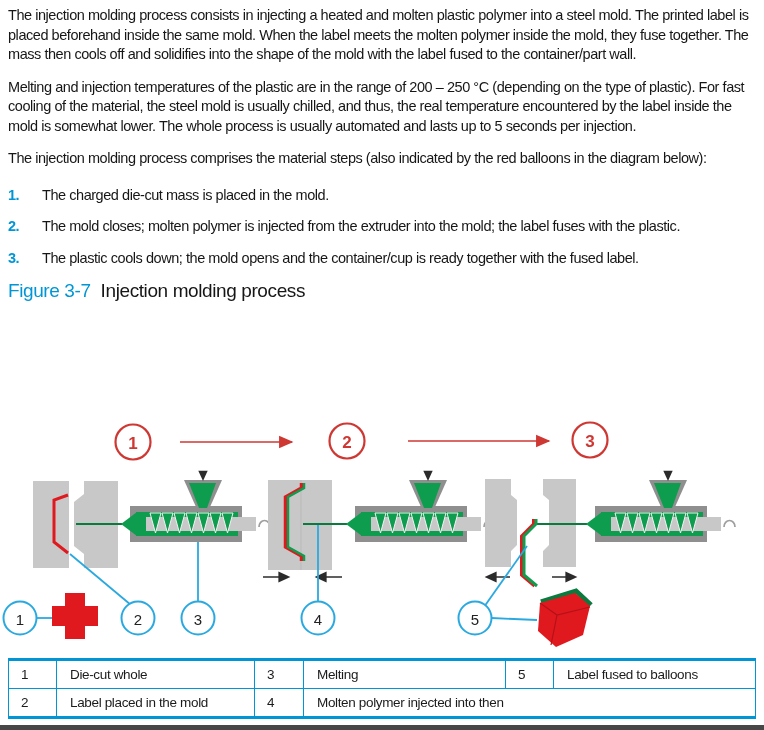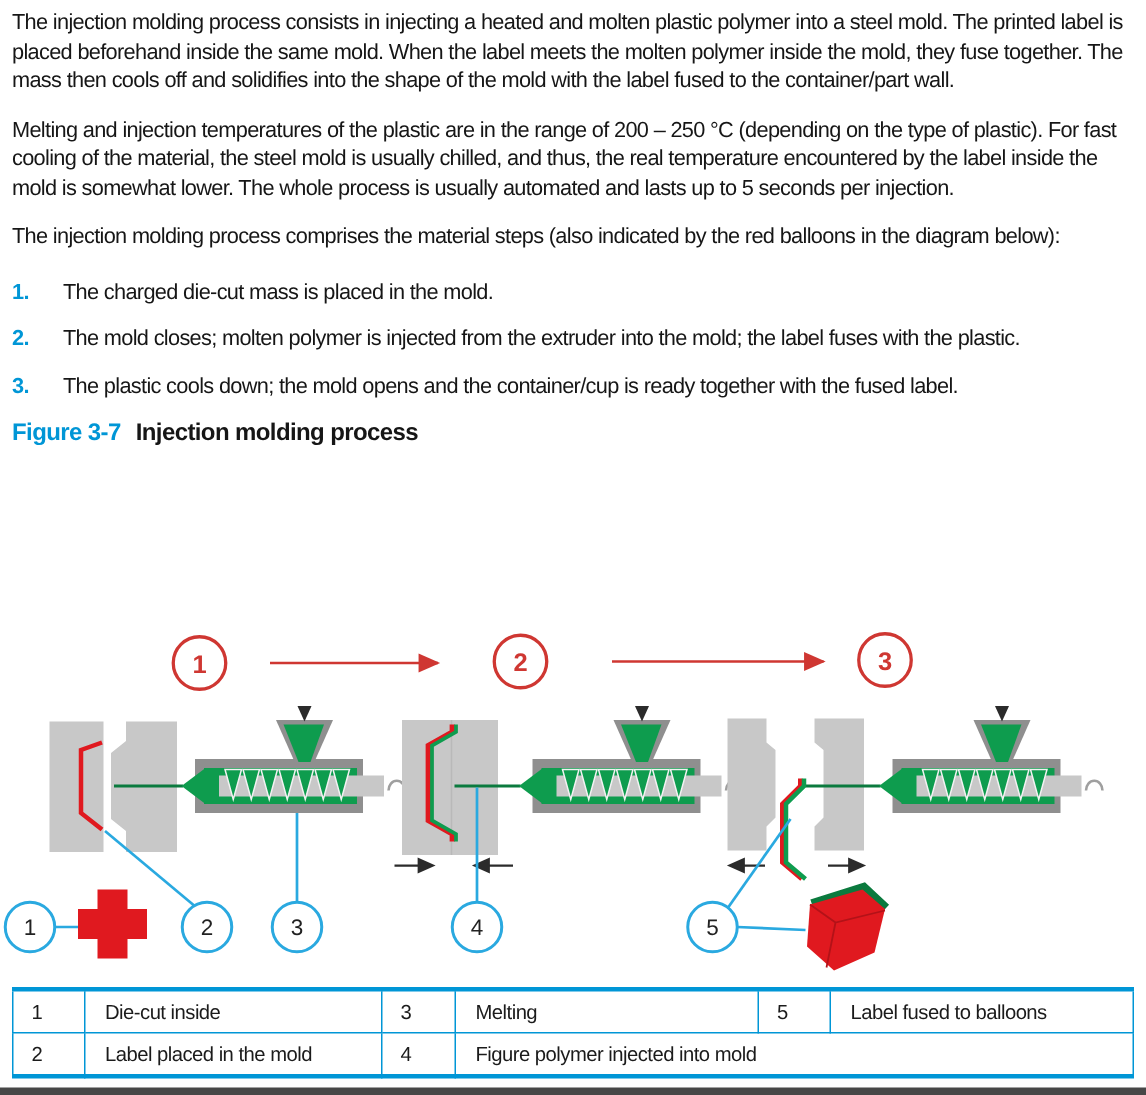--- a/index.html
+++ b/index.html
@@ -10,21 +10,21 @@
   }
   .textcol { position:absolute; top:6px; left:8px; width:750px; }
   .para {
     font-size:14.5px; letter-spacing:-0.45px; line-height:19.5px;
     margin-bottom:13px; color:#161616;
   }
   .steps { margin-top:17px; }
   .step { display:flex; margin-bottom:12px; font-size:14.5px; letter-spacing:-0.45px; line-height:19.5px; }
   .step-num { flex:0 0 34px; color:#0096d6; font-weight:bold; }
   .step-text { flex:1; color:#161616; }
-  .caption { margin-top:11px; font-size:16px; letter-spacing:-0.4px; font-weight:bold; }
+  .caption { margin-top:11px; font-size:19px; letter-spacing:-0.4px; font-weight:normal; }
   .fig-label { color:#0096d6; margin-right:10px; }
   .fig-title { color:#161616; }
   .diagram { position:absolute; top:405px; left:0; }
   svg text { font-family:"Liberation Sans", sans-serif; }
   table.legend {
     position:absolute; top:658px; left:8px; width:747px;
     border-collapse:collapse; table-layout:fixed;
     border-top:3px solid #0096d6; border-bottom:3px solid #0096d6;
     border-left:1.5px solid #0096d6; border-right:1.5px solid #0096d6;
   }
@@ -168,29 +168,29 @@
       <col style="width:48px">
         <col style="width:198px">
       <col style="width:49px">
         <col style="width:202px">
       <col style="width:48px">
         <col style="width:202px">
     </colgroup>
     <tbody>
         <tr>
       <td class="num">1</td>
-      <td>Die-cut inside</td>
+      <td>Die-cut whole</td>
       <td class="num">3</td>
       <td>Melting</td>
       <td class="num">5</td>
       <td>Label fused to balloons</td>
     </tr>
     <tr>
       <td class="num">2</td>
       <td>Label placed in the mold</td>
       <td class="num">4</td>
-      <td colspan="3">Figure polymer injected into mold</td>
+      <td colspan="3">Molten polymer injected into then</td>
     </tr>
   </tbody>
     </table>
 
   <div class="bottom-bar"></div>
 </div>
 
 </body></html>

